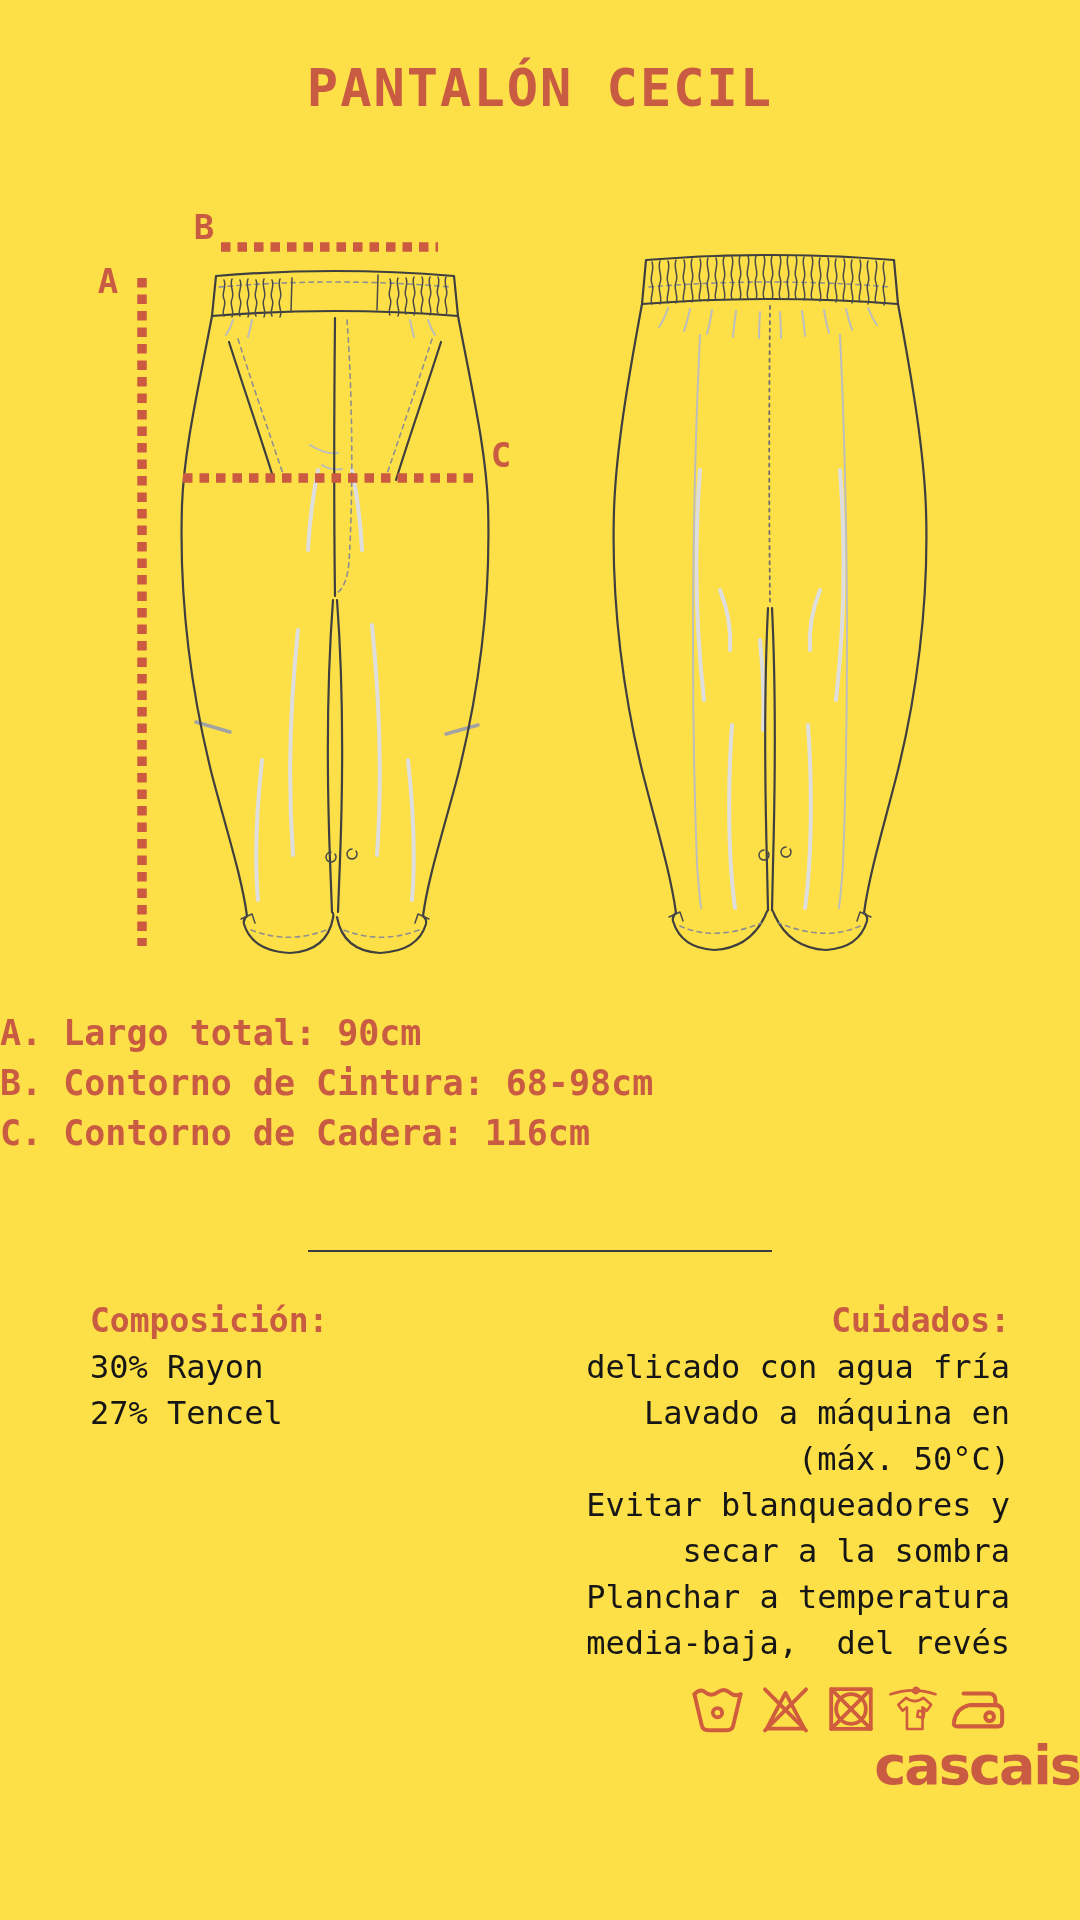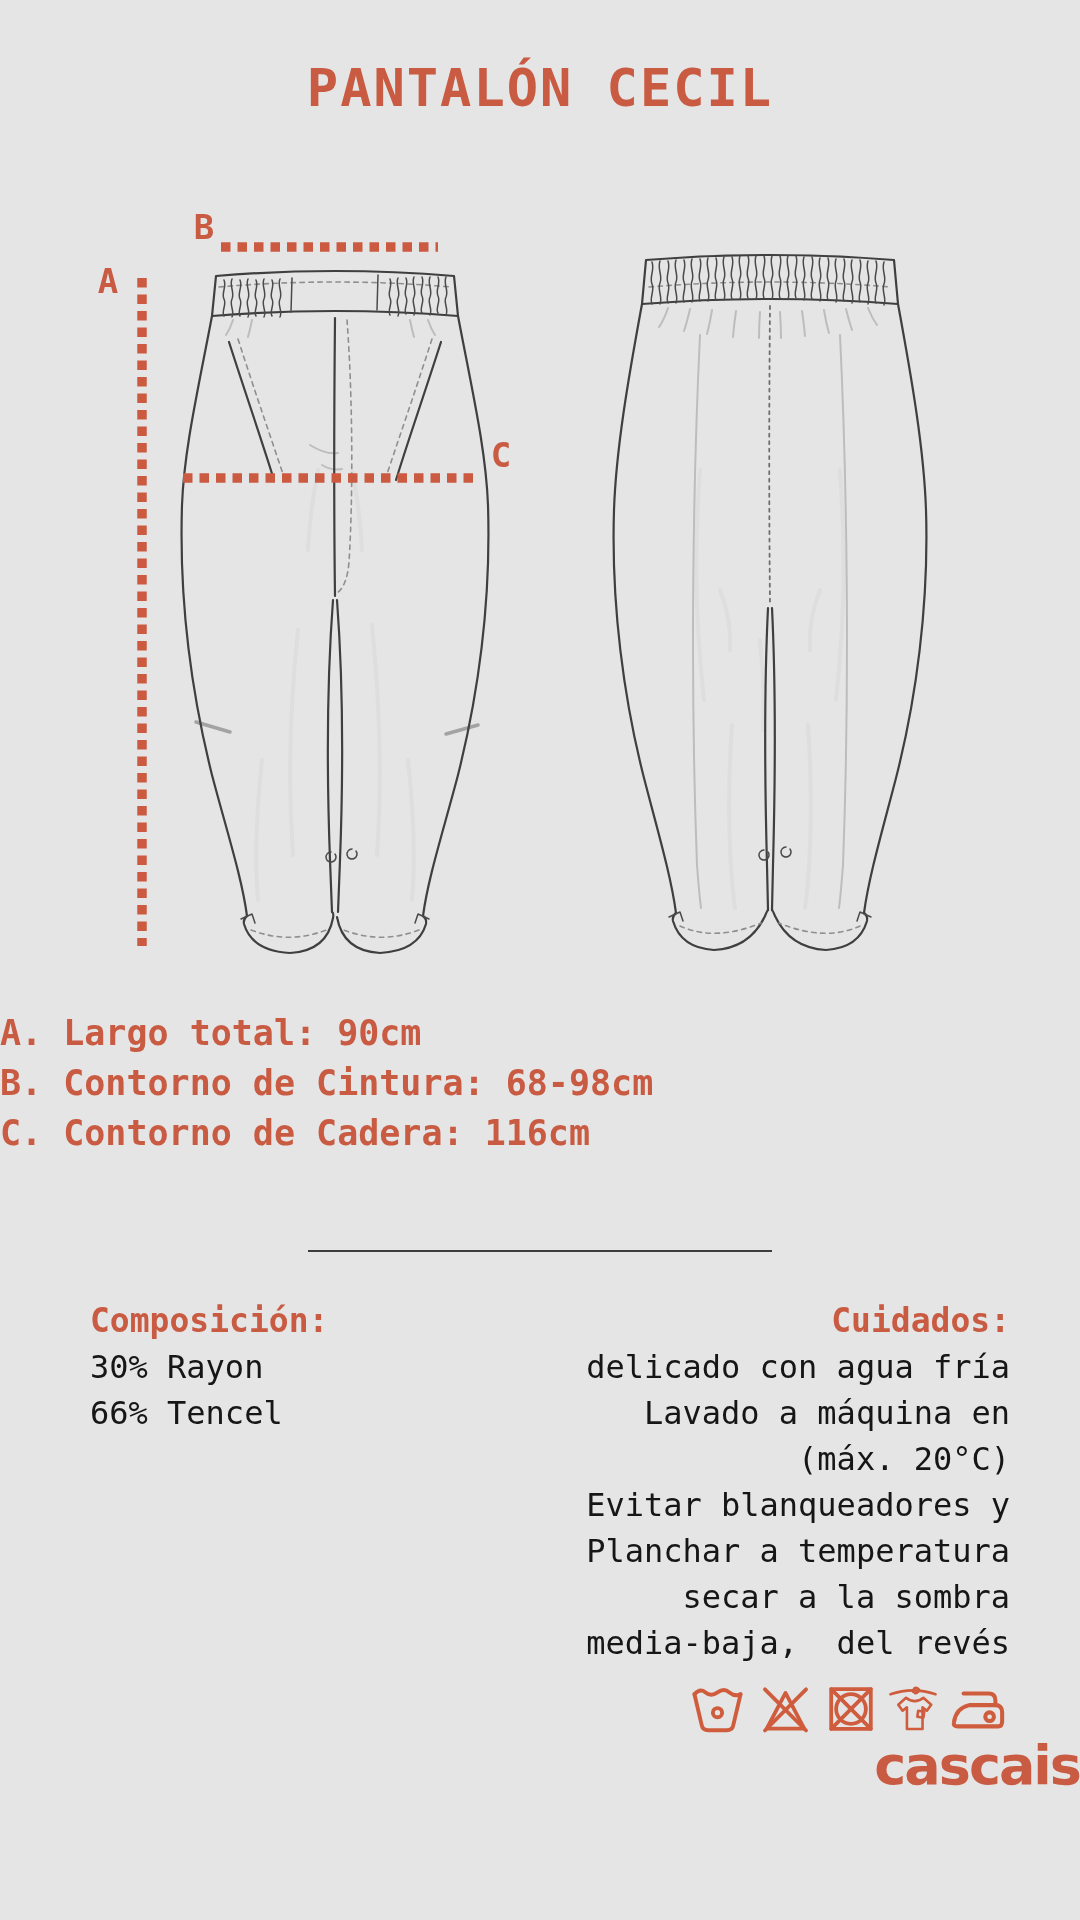--- a/index.html
+++ b/index.html
@@ -1,17 +1,17 @@
 <!DOCTYPE html>
 <html><head>
 <meta charset="utf-8">
 <style>
   html,body { margin:0; padding:0; background:#ffffff; }
   .page {
-    position:relative; width:1080px; height:1920px; background:#e5e5e5;
+    position:relative; width:1080px; height:1920px; background:#fde047;
     overflow:hidden; font-family:"DejaVu Sans Mono", monospace; color:#161616;
   }
 
   .title {
     position:absolute; top:58px; left:0; width:100%; margin:0;
     text-align:center; font-size:52px; font-weight:700;
     color:#c95b42; letter-spacing:2px;
   }
 
   .diagram { position:absolute; top:160px; left:0; width:1080px; height:800px; }
@@ -167,31 +167,31 @@
     <div>B. Contorno de Cintura: 68-98cm</div>
     <div>C. Contorno de Cadera: 116cm</div>
   </div>
 
   <hr class="divider">
 
   <div class="cols">
     <div class="col-left">
       <div class="col-heading">Composición:</div>
       <div class="comp-line">30% Rayon</div>
-      <div class="comp-line">66% Tencel</div>
+      <div class="comp-line">27% Tencel</div>
     </div>
 
     <div class="col-right">
       <div class="col-heading">Cuidados:</div>
       <div class="care-line">delicado con agua fría</div>
       <div class="care-line">Lavado a máquina en</div>
-      <div class="care-line">(máx. 20°C)</div>
+      <div class="care-line">(máx. 50°C)</div>
       <div class="care-line">Evitar blanqueadores y</div>
+      <div class="care-line">secar a la sombra</div>
       <div class="care-line">Planchar a temperatura</div>
-      <div class="care-line">secar a la sombra</div>
       <div class="care-line">media-baja,  del revés</div>
 
       <div class="care-icons">
         <svg class="care-icon" viewBox="0 0 64 58" width="59">
           <path class="ic" d="M7,13Q13,6 19,11Q25,16 32,11Q39,6 45,11Q51,16 57,13"></path>
           <path class="ic" d="M7,13L15,47Q16,52 22,52L42,52Q48,52 49,47L57,13"></path>
           <circle class="ic" cx="32" cy="33" r="5"></circle>
         </svg>
         <svg class="care-icon" viewBox="0 0 66 60" width="59">
           <path class="ic" d="M33,12L12,52L54,52Z"></path>

